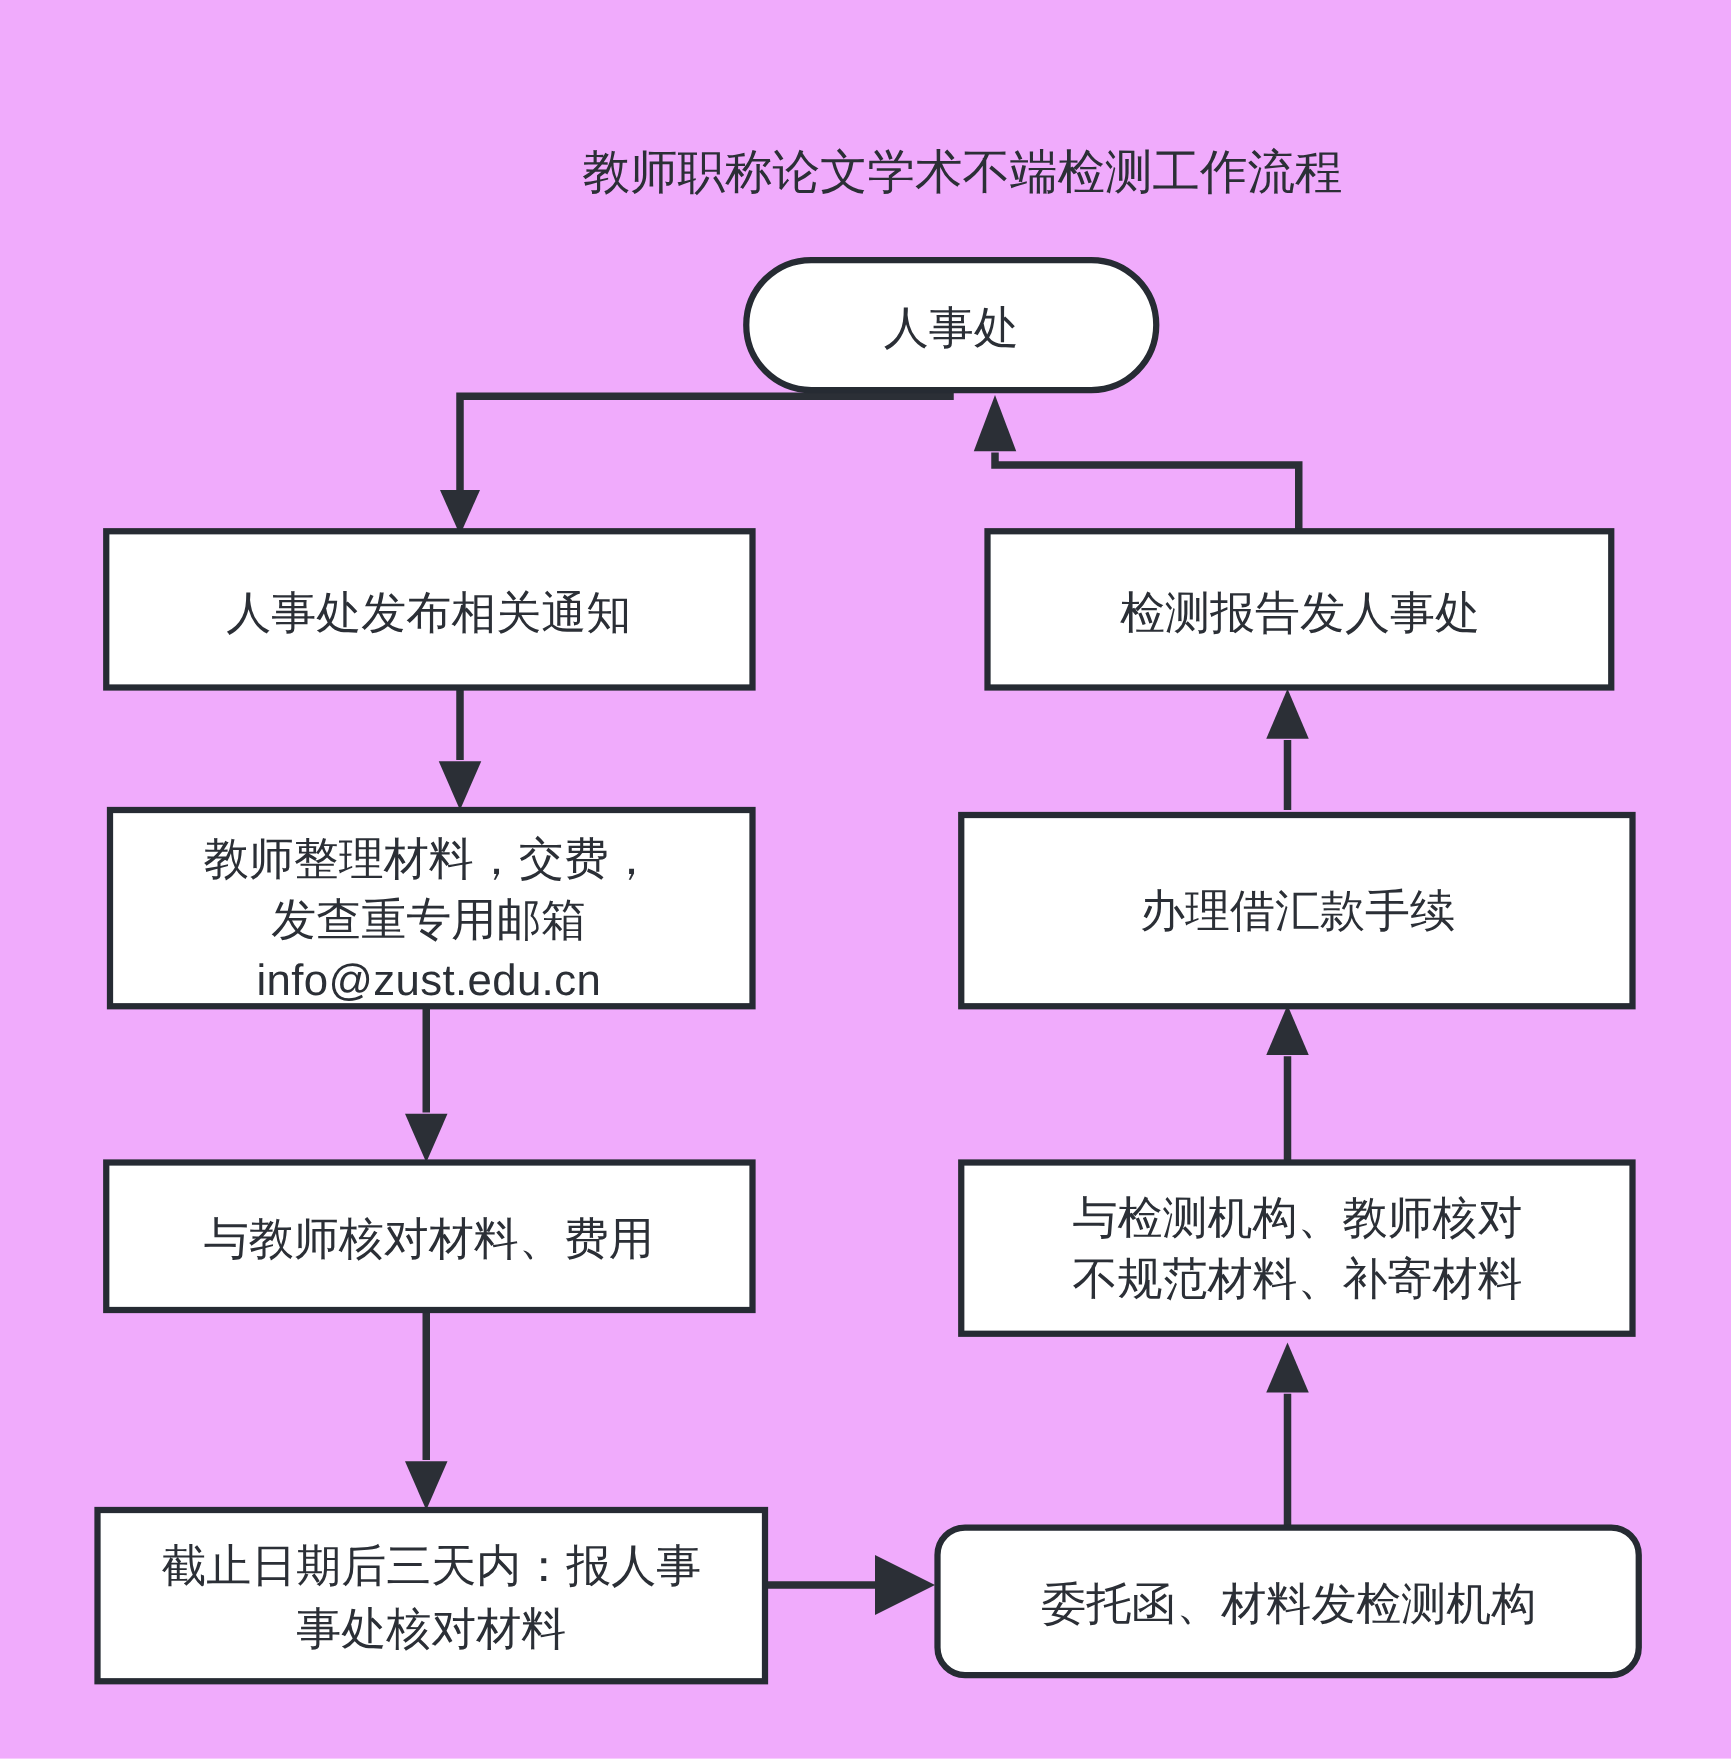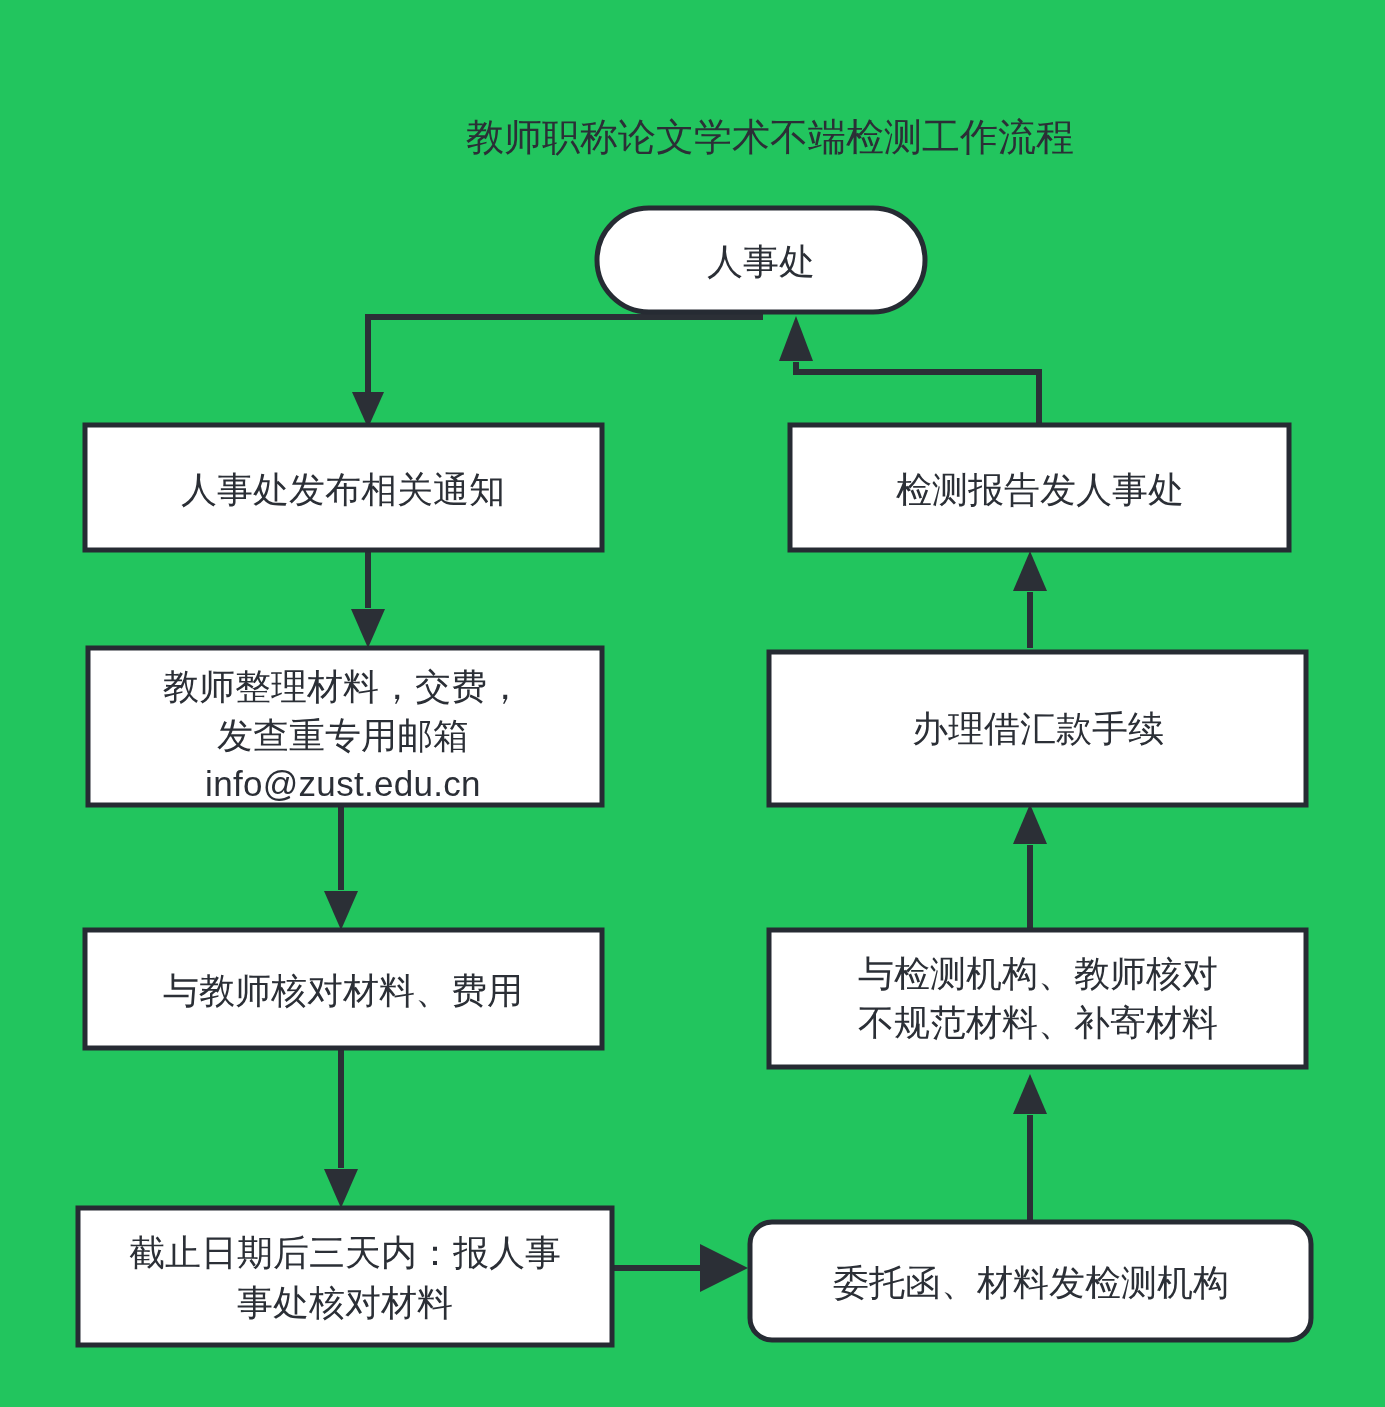--- a/index.html
+++ b/index.html
@@ -7,21 +7,21 @@
     padding: 0;
     background: #ffffff;
   }
   body {
     font-family: "Liberation Sans", "DejaVu Sans", sans-serif;
   }
   #page {
     position: relative;
     width: 1385px;
     height: 1407px;
-    background: #22c55e;
+    background: #f0abfc;
     overflow: hidden;
   }
   #flow-svg {
     position: absolute;
     top: 0;
     left: 0;
     width: 1385px;
     height: 1407px;
   }
   .chart-title {

